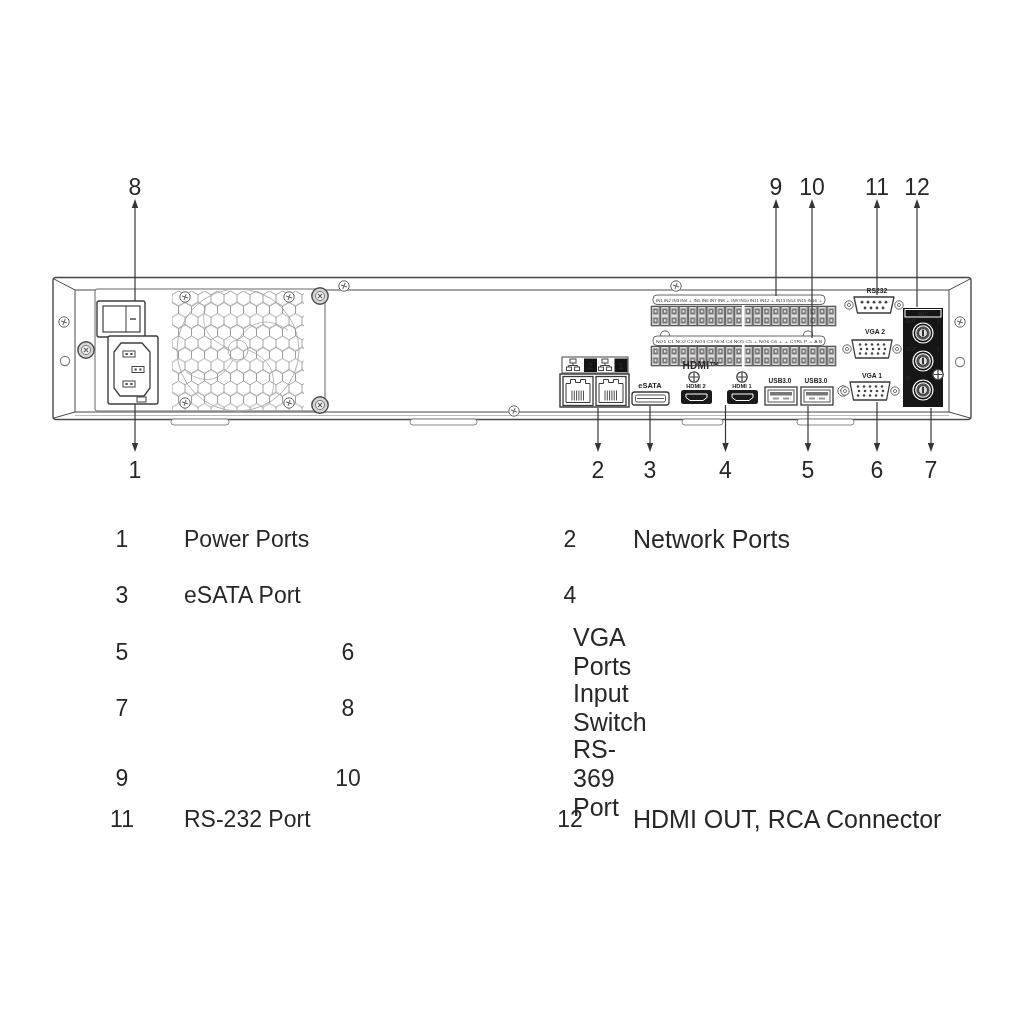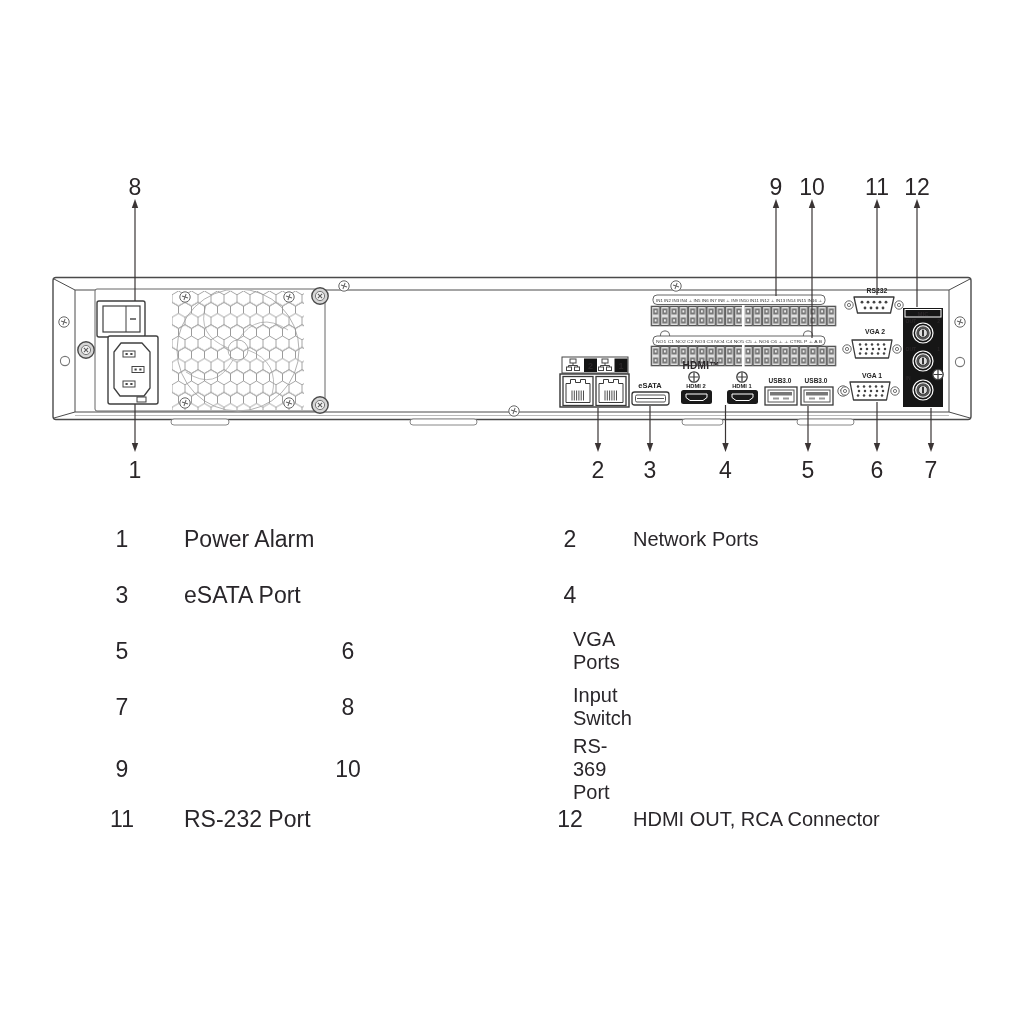--- a/index.html
+++ b/index.html
@@ -3,21 +3,21 @@
 <meta charset="utf-8">
 <style>
   html,body{margin:0;padding:0;background:#ffffff;}
   .page{position:relative;width:1024px;height:1024px;background:#ffffff;overflow:hidden;
         font-family:"Liberation Sans", sans-serif;color:#29262a;}
   .diagram-svg{position:absolute;left:0;top:0;}
   .legend{position:absolute;left:88px;top:511px;width:900px;}
   .lrow{display:grid;grid-template-columns:68px 384px 60px 1fr;height:56px;align-items:center;}
   .lnum{text-align:center;font-size:23px;}
   .llab{padding-left:28px;font-size:23px;}
-  .llab2{padding-left:33px;font-size:20px;}
+  .llab2{padding-left:33px;font-size:25px;}
   svg text{font-family:"Liberation Sans","DejaVu Sans",sans-serif;fill:#2a2628;}
   .callout-num{font-size:23px;}
   .portlbl{font-weight:bold;fill:#222;}
   .tinylbl{fill:#333;}
 </style>
 </head>
 <body>
 
 <div class="page">
 
@@ -363,21 +363,21 @@
       <line x1="931" y1="408" x2="931" y2="448"></line>
       <polygon points="931,452 927.8,443 934.2,443" stroke="none"></polygon>
       <text x="931" y="478" class="callout-num" text-anchor="middle" stroke="none">7</text>
     </g>
   </g>
 </svg>
 
 <div class="legend">
   <div class="lrow">
     <div class="lnum">1</div>
-    <div class="llab">Power Alarm</div>
+    <div class="llab">Power Ports</div>
     <div class="lnum">2</div>
     <div class="llab2">Network Ports</div>
   </div>
   <div class="lrow">
     <div class="lnum">3</div>
     <div class="llab">eSATA Port</div>
     <div class="lnum">4</div>
   </div>
   <div class="lrow">
     <div class="lnum">5</div>

